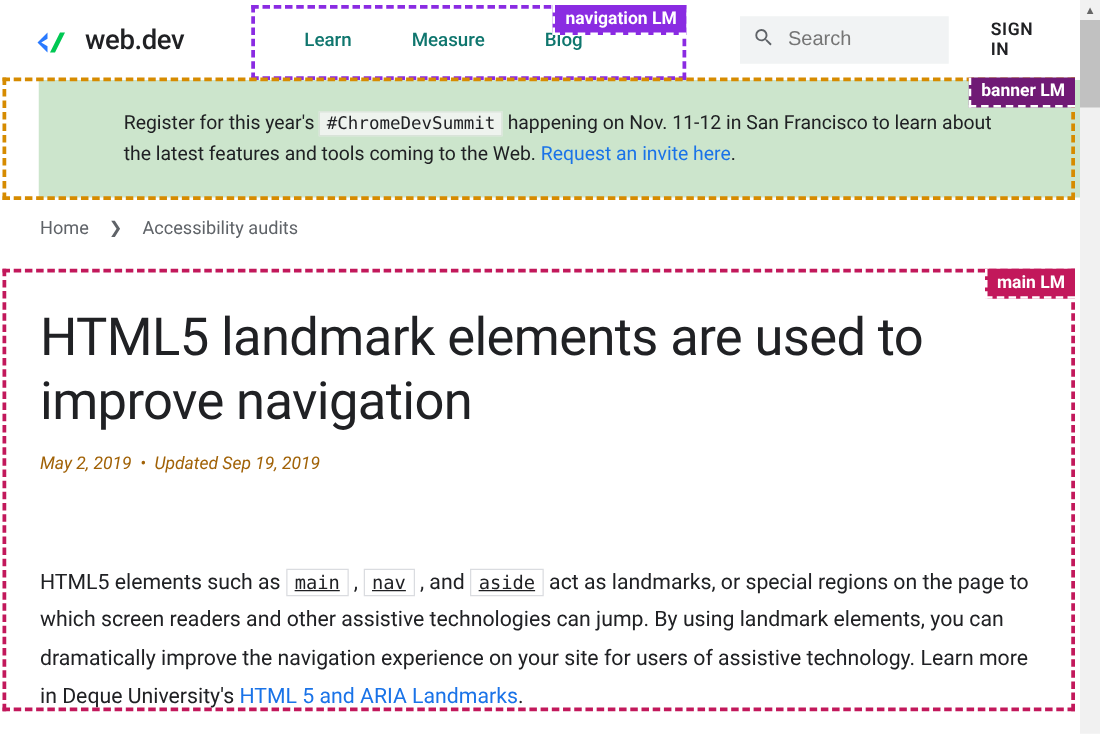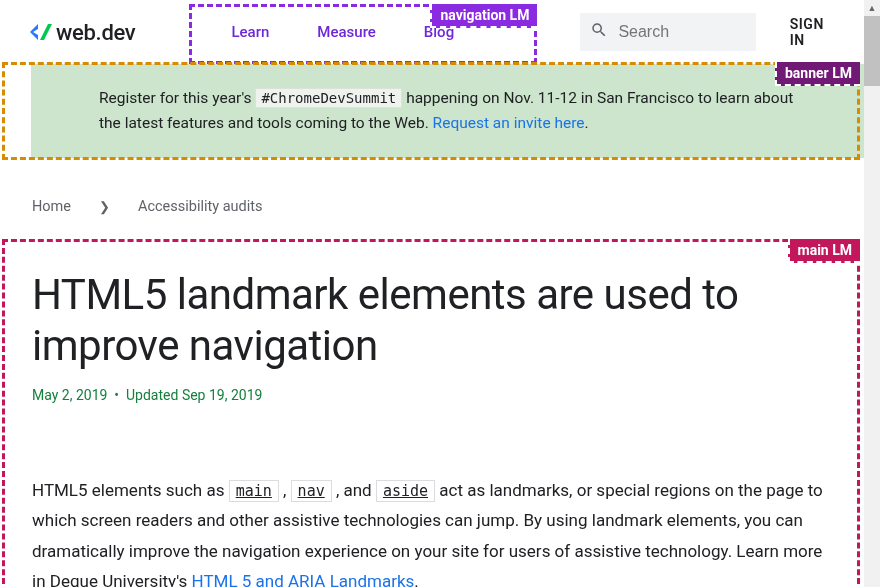--- a/index.html
+++ b/index.html
@@ -41,37 +41,37 @@
   }
 
   
   .top-header {
     height: 64px;
     display: flex;
     align-items: center;
     padding: 0 28px;
     background: #fff;
   }
-  .logo-wrap { display:flex; align-items:center; gap:0; }
+  .logo-wrap { display:flex; align-items:flex-end; gap:12px; }
   .logo-mark { display:flex; align-items:center; }
   .logo-text { font-size: 22px; font-weight: 500; color:#202124; letter-spacing:-0.3px; }
 
   .nav-links {
     position: relative;
     display: flex;
     gap: 0;
     margin-left: 58px;
     padding: 0 14px;
     height: 64px;
     align-items: center;
   }
   .nav-link {
     font-size: 15px;
     font-weight: 500;
-    color: #6d28d9;
+    color: #0f766e;
     padding: 0 24px;
     cursor: pointer;
   }
   .lm-overlay {
     position: absolute;
     pointer-events: none;
     border: 3px dashed;
   }
   .lm-badge {
     position: absolute;
@@ -138,22 +138,22 @@
     border-color: #d68b00;
     left: 2px; top: -2px;
     width: 858px; height: 98px;
   }
   .banner-overlay .lm-badge { background: #701a75; border:2px dashed #fff; border-top:none; border-right:none;}
 
   
   .crumbs {
     display: flex;
     align-items: center;
-    gap: 28px;
-    padding: 40px 32px 24px;
+    gap: 16px;
+    padding: 16px 32px 24px;
     font-size: 14.5px;
     color: #5f6368;
   }
   .crumbs .sep { font-size: 13px; color:#5f6368; }
 
   
   .main-area {
     position: relative;
     padding: 30px 32px 40px;
   }
@@ -166,22 +166,23 @@
   h1 {
     font-size: 42px;
     font-weight: 400;
     line-height: 1.22;
     letter-spacing: -0.5px;
     color: #202124;
     margin-bottom: 16px;
   }
   .dates {
     font-size: 14px;
-    color: #15803d;
+    color: #a16207;
     margin-bottom: 72px;
+    font-style: italic;
   }
   .content {
     font-size: 17px;
     line-height: 1.78;
     color: #202124;
     max-width: 800px;
   }
   .content code {
     font-family: ui-monospace, Menlo, Consolas, monospace;
     background: #fff;

